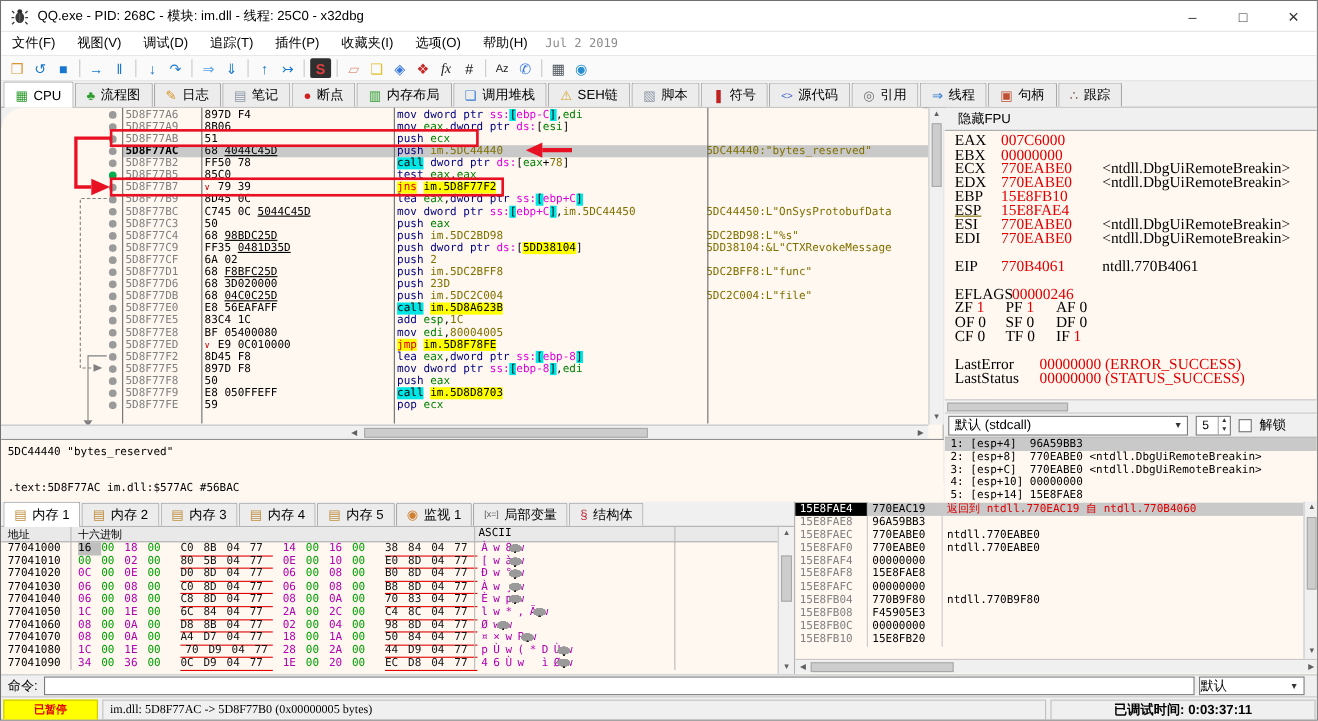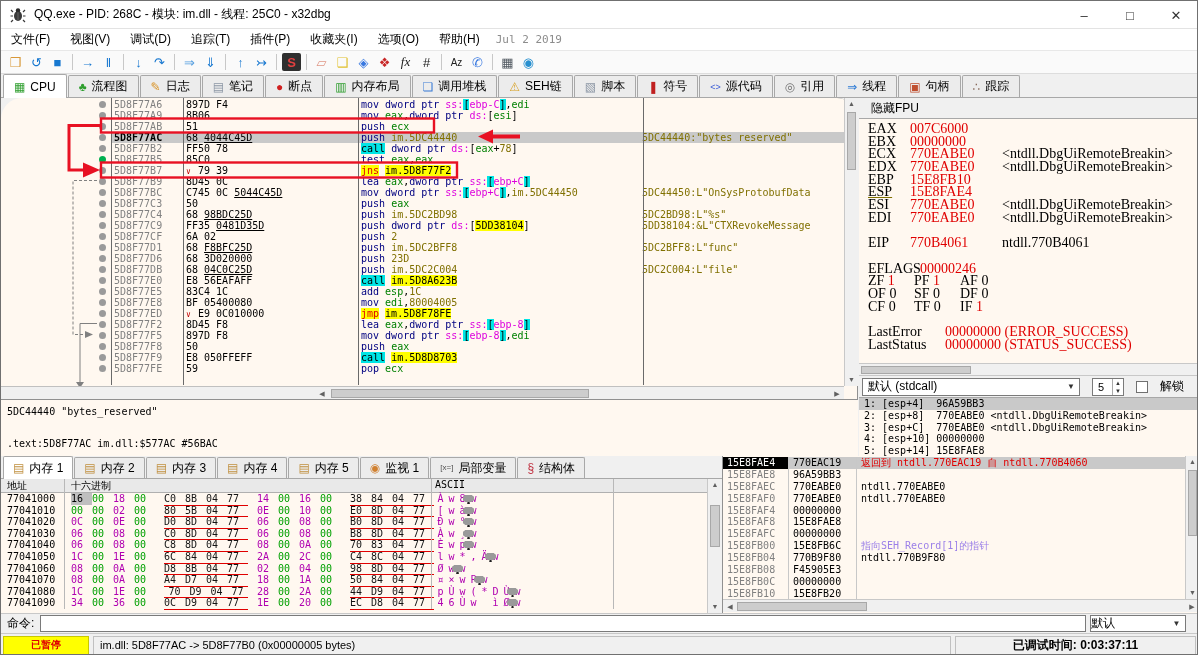--- a/index.html
+++ b/index.html
@@ -82,21 +82,21 @@
   .rname { display:inline-block; width:42px; color:#000; }
   .rname.u { text-decoration:underline; text-decoration-color:#807000; }
   .rval { color:#E00000; } .rvalw { display:inline-block; width:92px; }
   .rlabel { color:#000; }
   .fpair { display:inline-block; width:46px; color:#000; }
   .fv1 { color:#E00000; } .fv0 { color:#000; }
   .lname { display:inline-block; width:77px; color:#000; }
   #reg-hscroll { position:absolute; left:0; top:265px; width:340px; height:12px; background:#F0F0F0;
                  border-top:1px solid #C8C8C8;}
   #convbar { position:absolute; left:0; top:277px; width:340px; height:22px; background:#F0F0F0;
-             display:flex; align-items:center; gap:12px; padding-left:3px; border-top:1px solid #C8C8C8;}
+             display:flex; align-items:center; gap:7px; padding-left:3px; border-top:1px solid #C8C8C8;}
   #conv-combo { width:218px; height:18px; background:#FFF; border:1px solid #7A7A7A; font-size:12px;
                 display:flex; align-items:center; padding-left:5px; position:relative; }
   #conv-combo .arr { position:absolute; right:4px; font-size:8px; color:#333; }
   #conv-spin { width:32px; height:18px; background:#FFF; border:1px solid #7A7A7A; font-size:11px;
                display:flex; align-items:center; padding-left:5px; position:relative;}
   #conv-spin .spins { position:absolute; right:0; top:0; width:11px; height:16px; border-left:1px solid #AAA;
                font-size:6px; color:#333; text-align:center; line-height:8px;}
   #conv-check { width:12px; height:12px; border:1px solid #707070; background:#FFF; }
   #conv-unlock { font-size:12px; color:#000; }
   #args { position:absolute; left:0; top:299px; width:340px; height:59px; background:#FFF8F0;
@@ -150,21 +150,21 @@
               font-size:12px; display:flex; align-items:center; position:relative; color:#000;}
   #cmd-mode .arr { position:absolute; right:5px; font-size:8px; color:#333;}
 
   
   #statusbar { position:absolute; left:0; top:632px; width:1198px; height:23px; background:#F0F0F0;
                border-top:1px solid #C8C8C8; display:flex; align-items:center; }
   #status-state { width:86px; height:19px; margin-left:2px; background:#FFFF00; color:#E00000;
                   font-size:10px; font-weight:bold; display:flex; align-items:center; justify-content:center;
                   border:1px solid #C8C800;}
   #status-msg { width:858px; height:19px; margin-left:4px; border:1px solid #C0C0C0; font-size:11px;
-                font-family:Liberation Sans, sans-serif; display:flex; align-items:center; padding-left:6px; color:#000;}
+                font-family:Liberation Serif, serif; display:flex; align-items:center; padding-left:6px; color:#000;}
   #status-time { flex:1; height:19px; margin:0 3px 0 4px; border:1px solid #C0C0C0; font-size:12px;
                  display:flex; align-items:center; justify-content:center; color:#000; font-weight:bold;}
   svg.overlay { position:absolute; pointer-events:none; }
 </style>
 </head>
 <body>
 
 <div id="window">
 
   <div id="titlebar">
@@ -509,21 +509,20 @@
 
   <div id="stackpane">
     <div id="stackrows">
         <div class="srow sel"><span class="saddr cur">15E8FAE4</span><span class="sval">770EAC19</span><span class="scomment c-ret">返回到 ntdll.770EAC19 自 ntdll.770B4060</span></div>
         <div class="srow"><span class="saddr">15E8FAE8</span><span class="sval">96A59BB3</span><span class="scomment"></span></div>
         <div class="srow"><span class="saddr">15E8FAEC</span><span class="sval">770EABE0</span><span class="scomment">ntdll.770EABE0</span></div>
         <div class="srow"><span class="saddr">15E8FAF0</span><span class="sval">770EABE0</span><span class="scomment">ntdll.770EABE0</span></div>
         <div class="srow"><span class="saddr">15E8FAF4</span><span class="sval">00000000</span><span class="scomment"></span></div>
         <div class="srow"><span class="saddr">15E8FAF8</span><span class="sval">15E8FAE8</span><span class="scomment"></span></div>
         <div class="srow"><span class="saddr">15E8FAFC</span><span class="sval">00000000</span><span class="scomment"></span></div>
-        <div class="srow"><span class="saddr">15E8FB00</span><span class="sval">15E8FB6C</span><span class="scomment c-seh">指向SEH_Record[1]的指针</span></div>
         <div class="srow"><span class="saddr">15E8FB04</span><span class="sval">770B9F80</span><span class="scomment">ntdll.770B9F80</span></div>
         <div class="srow"><span class="saddr">15E8FB08</span><span class="sval">F45905E3</span><span class="scomment"></span></div>
         <div class="srow"><span class="saddr">15E8FB0C</span><span class="sval">00000000</span><span class="scomment"></span></div>
         <div class="srow"><span class="saddr">15E8FB10</span><span class="sval">15E8FB20</span><span class="scomment"></span></div>
       </div>
     <div class="sb-v" style="left:462px;top:0;width:14px;height:143px;">
       <div class="sb-arrow" style="top:1px;">▲</div>
       <div class="sb-thumb" style="left:2px;top:14px;width:9px;height:66px;"></div>
       <div class="sb-arrow" style="bottom:1px;">▼</div>
     </div>

